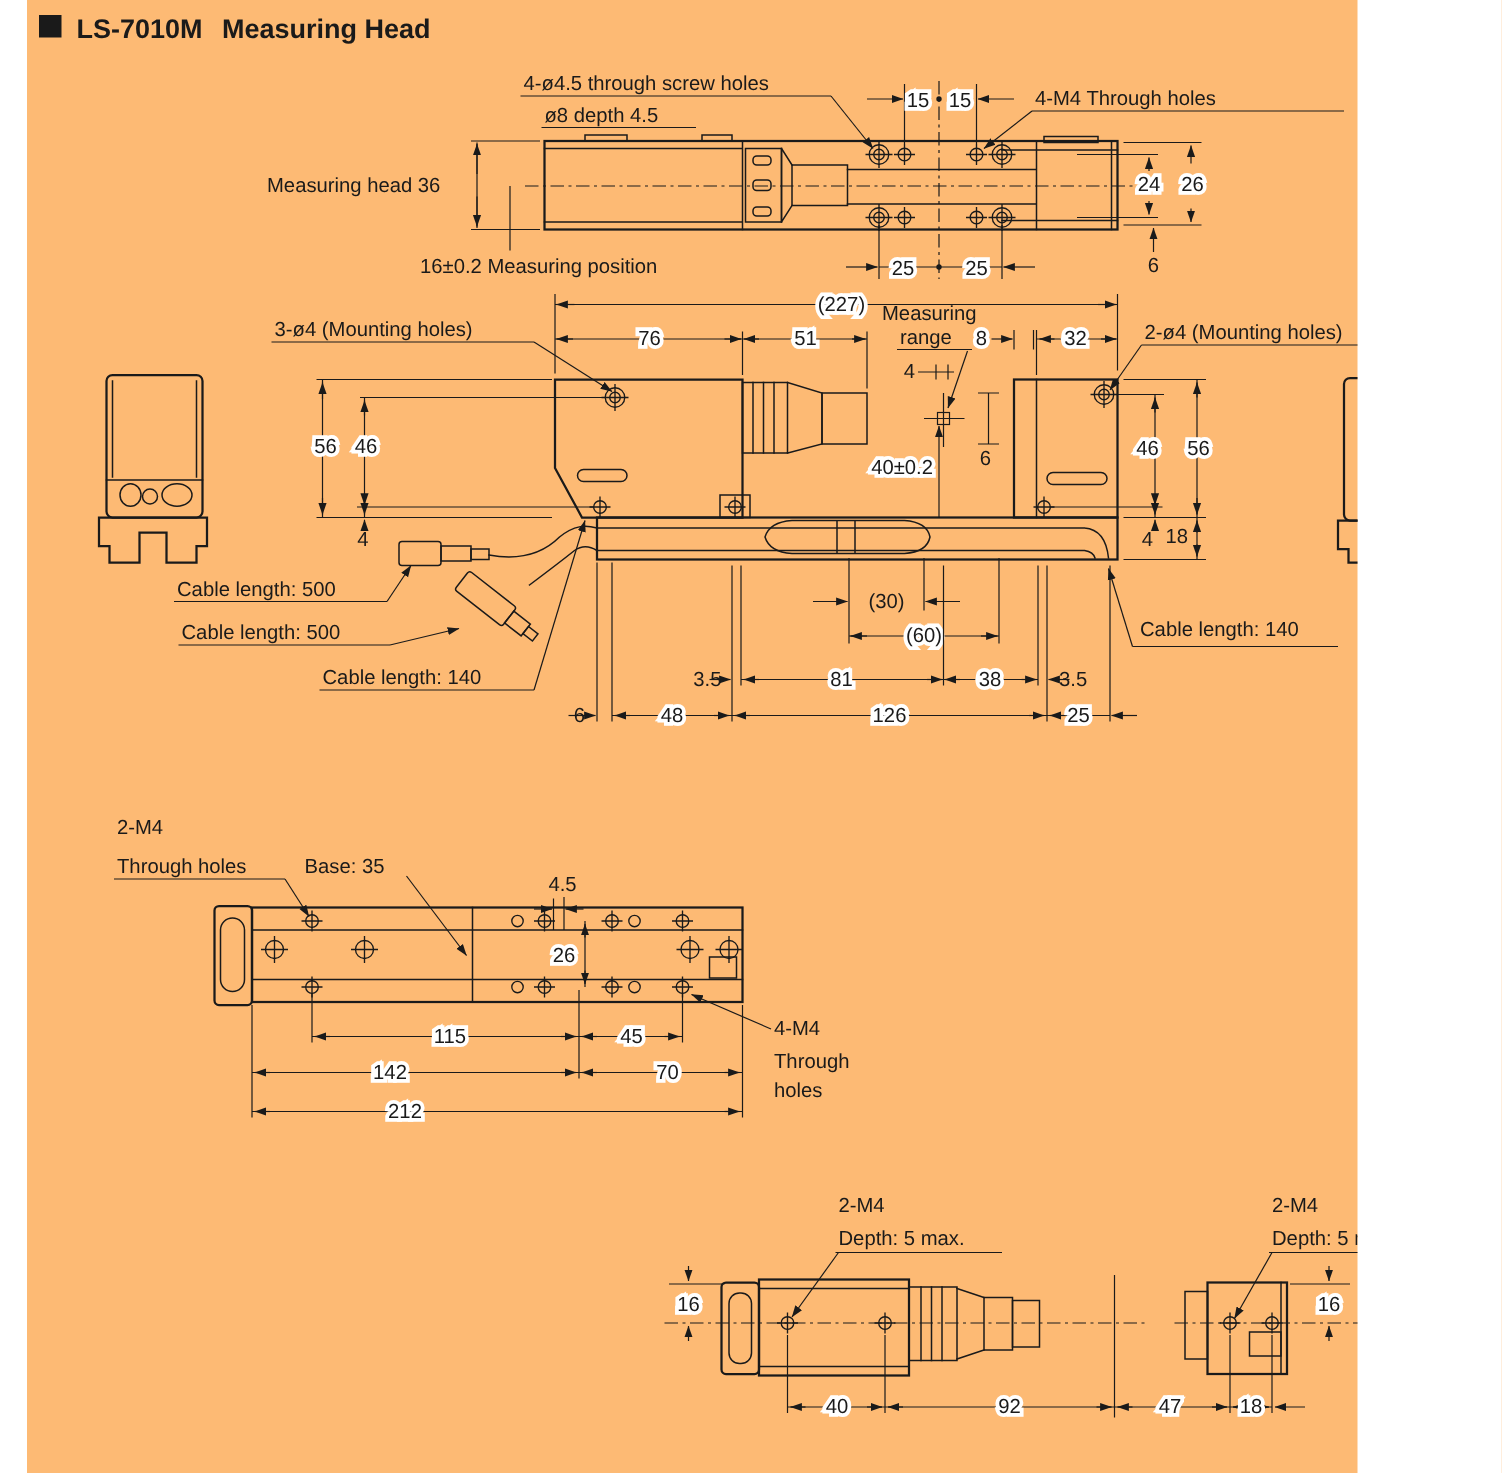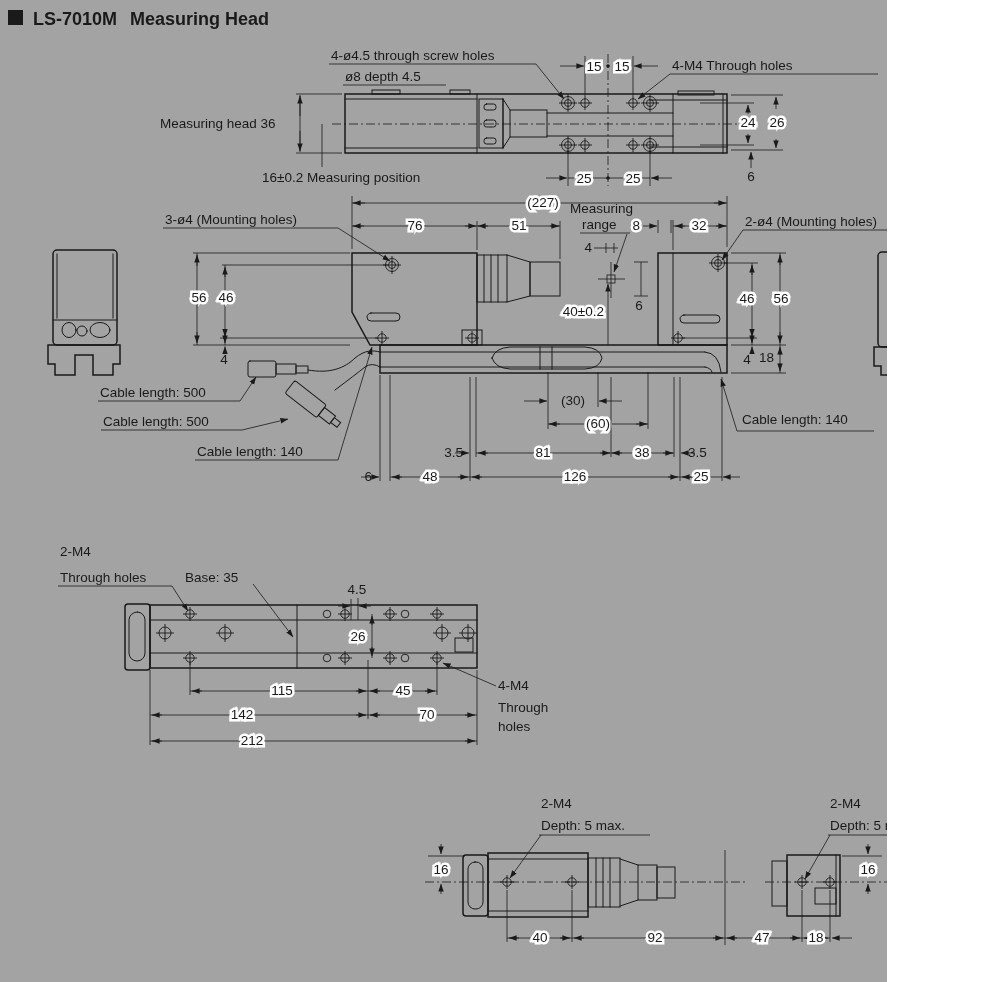--- a/index.html
+++ b/index.html
@@ -1,16 +1,16 @@
 <!DOCTYPE html>
 <html><head>
 <meta charset="utf-8">
 <style>
   html,body{margin:0;padding:0;background:#fff;}
-  #page{position:relative;width:887px;height:982px;background:#a3a3a3;overflow:hidden;}
+  #page{position:relative;width:887px;height:982px;background:#fdba74;overflow:hidden;margin-left:18px;}
   svg{display:block;}
   .ol{stroke:#1a1a1a;stroke-width:1.5;fill:none;stroke-linecap:square;}
   .o1{stroke:#1a1a1a;stroke-width:1;fill:none;stroke-linecap:square;}
   .tl{stroke:#1a1a1a;stroke-width:0.8;fill:none;stroke-linecap:butt;}
   .dash{stroke-dasharray:9 3 2 3;}
   text{font:13.5px "Liberation Sans",sans-serif;fill:#1a1a1a;}
   .mid{text-anchor:middle;}
   .end{text-anchor:end;}
   .halo{stroke:#fff;stroke-width:5;paint-order:stroke;}
   .ttl{font:bold 18px "Liberation Sans",sans-serif;}

